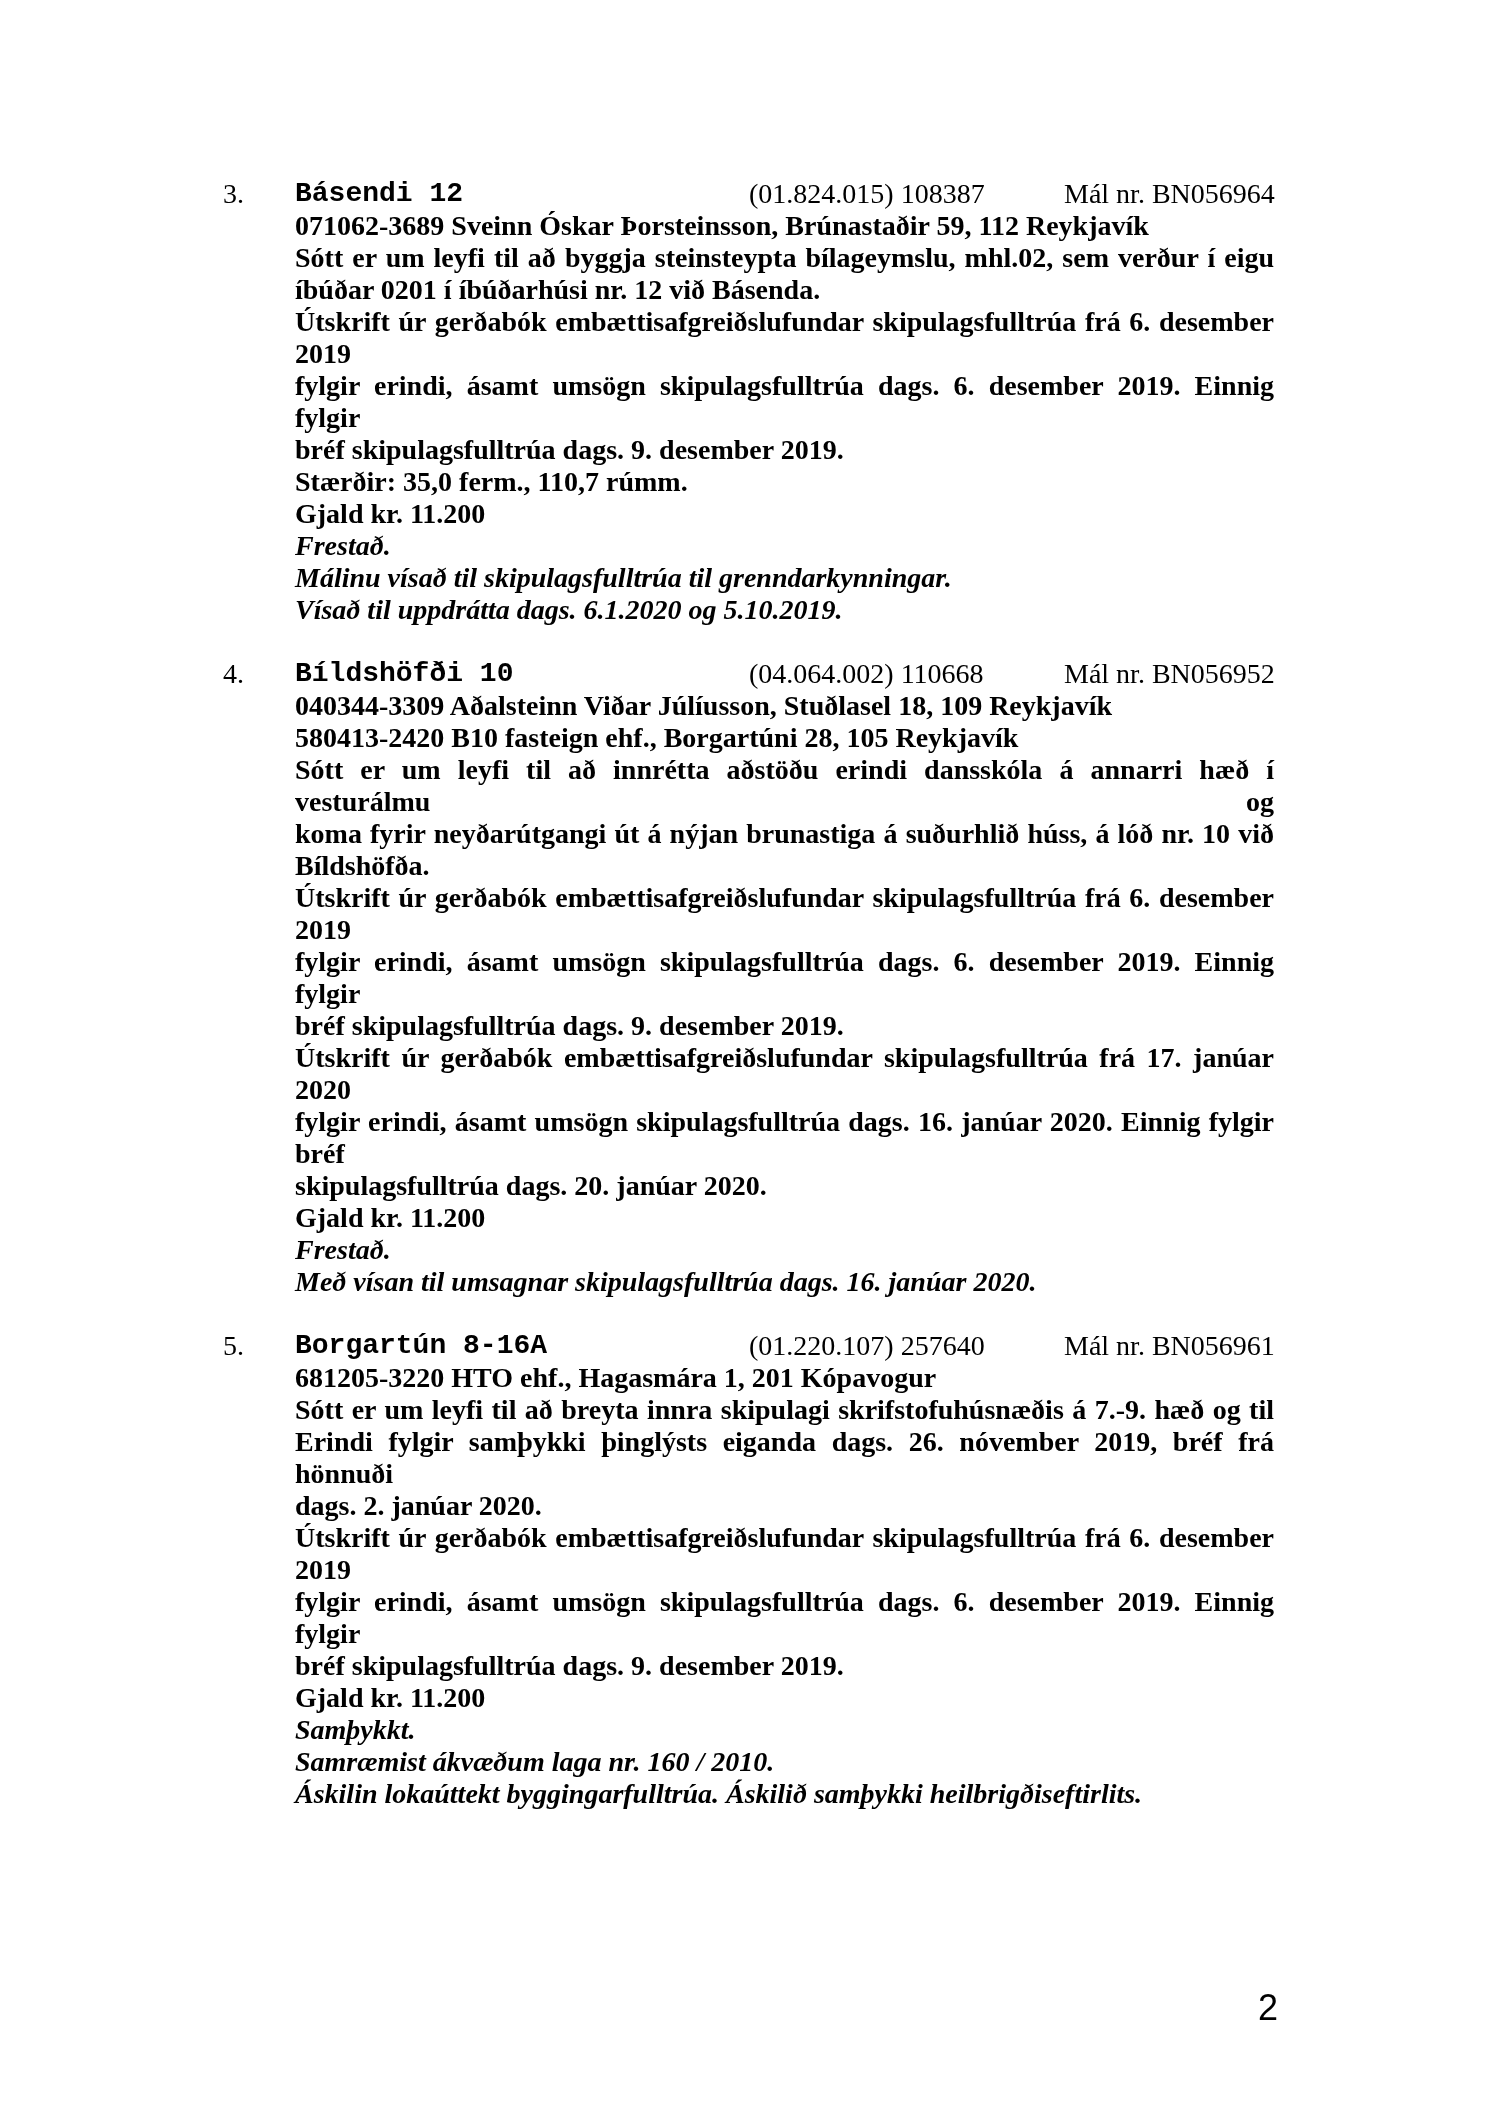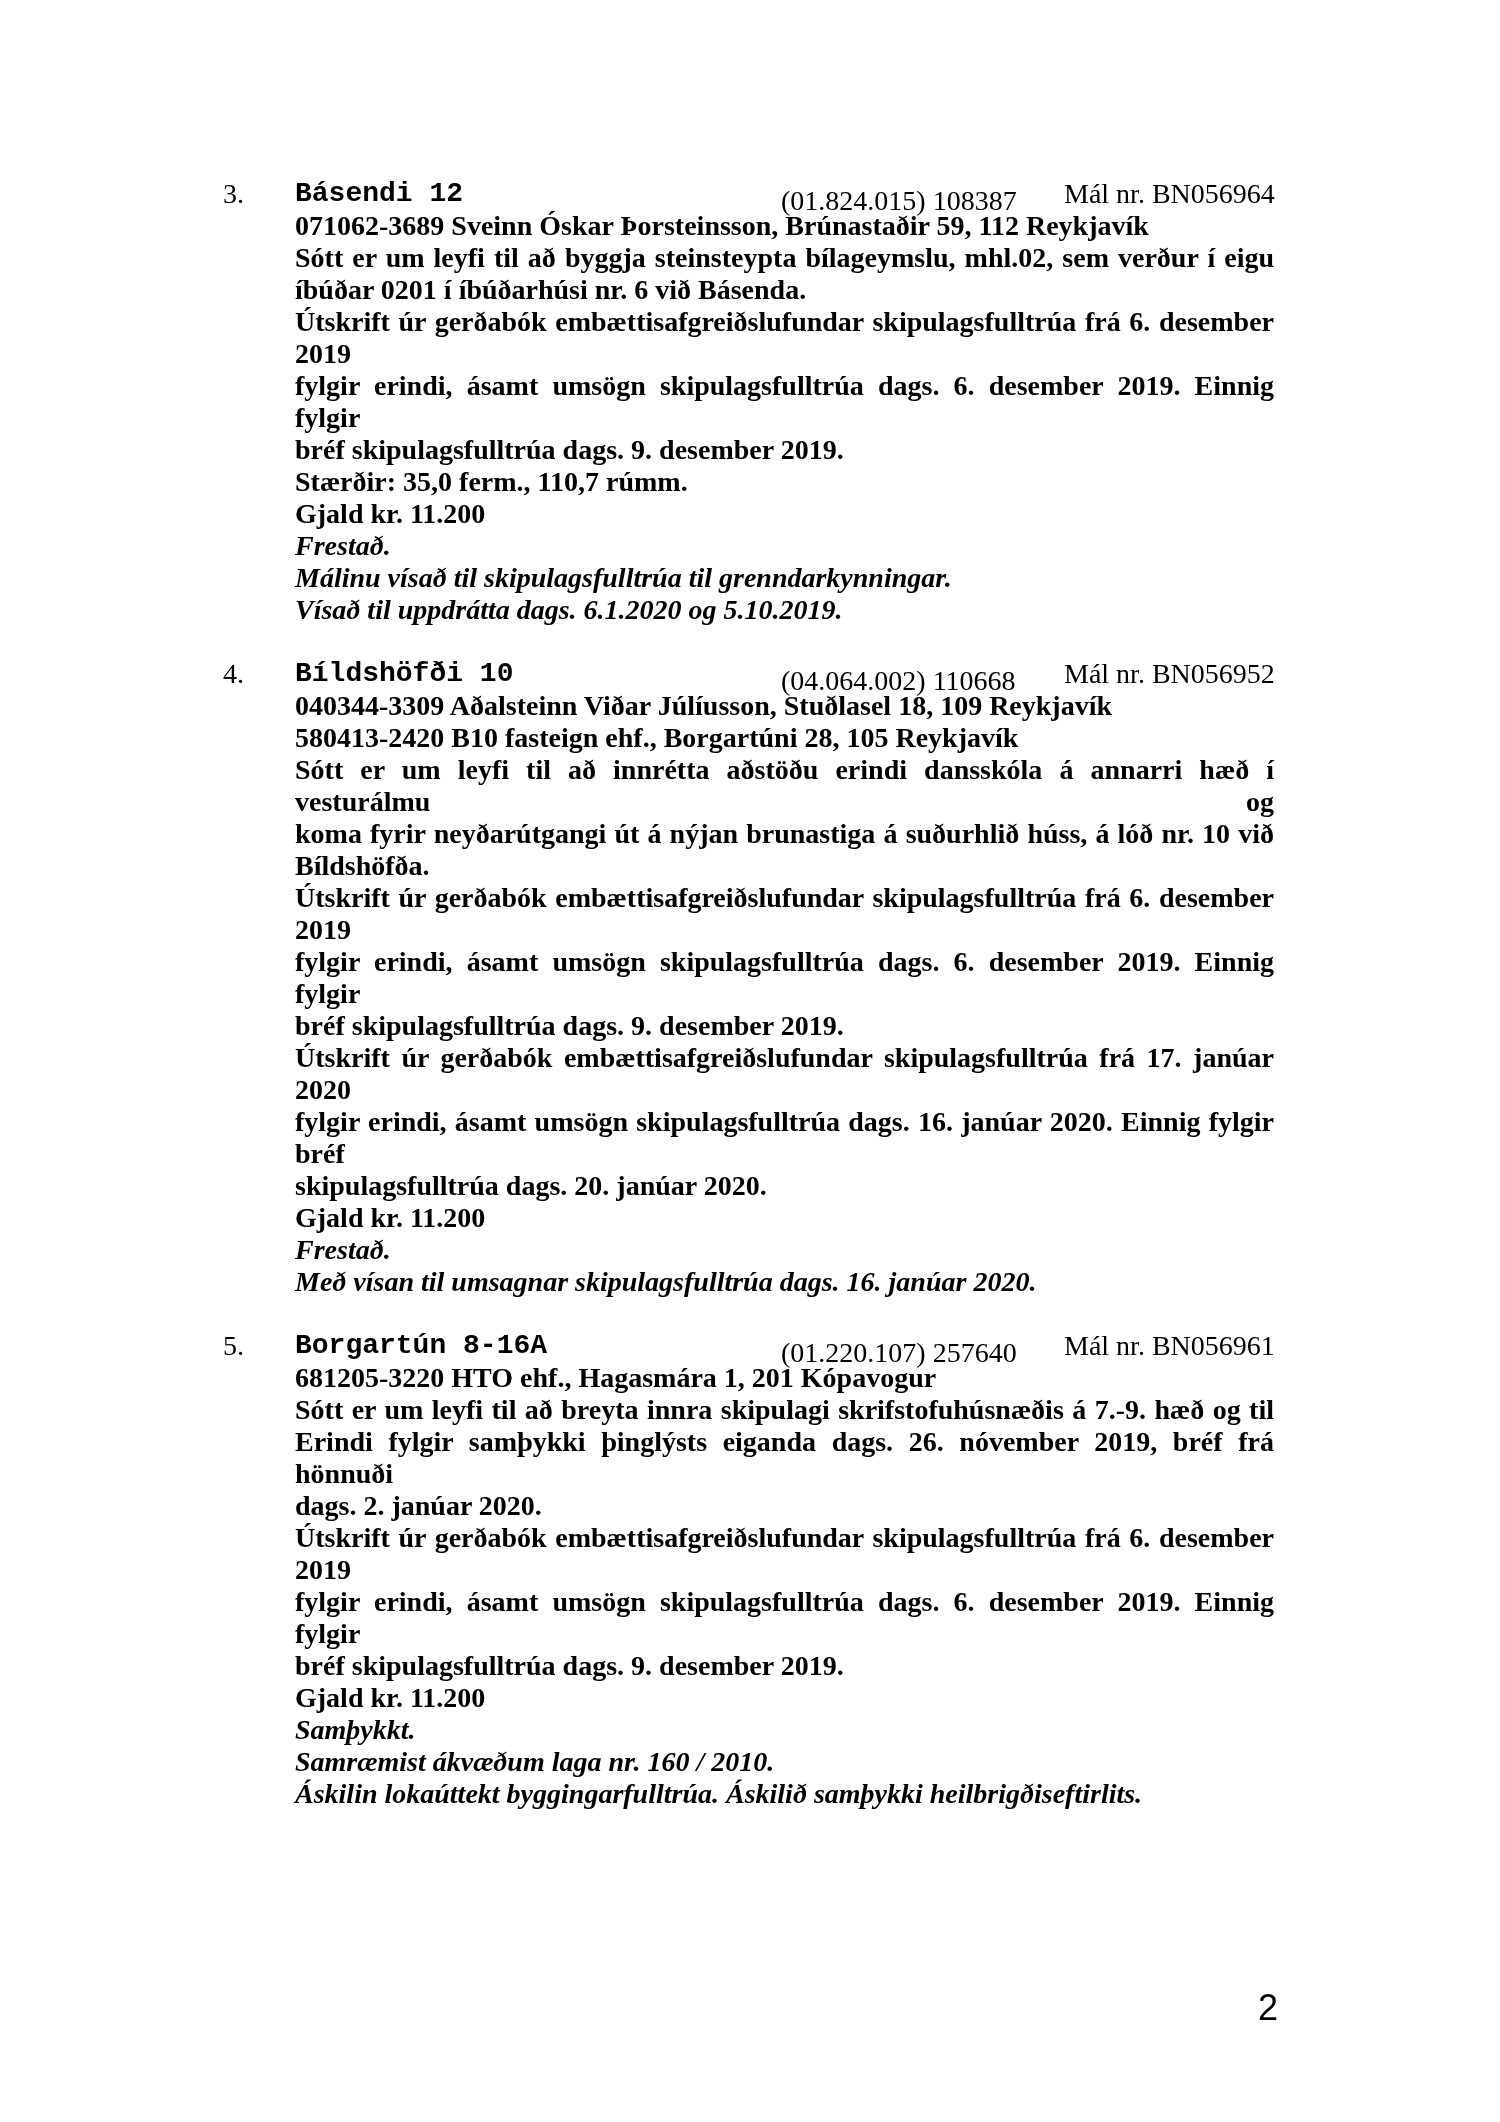--- a/index.html
+++ b/index.html
@@ -36,22 +36,21 @@
     left: 223px;
   }
   .item-header .title {
     position: absolute;
     left: 295px;
     font-weight: bold;
     font-family: Liberation Mono, monospace;
   }
   .item-header .parcel {
     position: absolute;
-    left: 781px;
-    margin-top: 7px;
+    left: 749px;
   }
   .item-header .case {
     position: absolute;
     left: 1064px;
   }
   .line {
     margin-left: 295px;
     width: 979px;
     font-weight: bold;
   }
@@ -79,21 +78,21 @@
   <div class="content" id="items">
   <div class="item">
     <div class="item-header">
       <span class="num">3.</span>
       <span class="title">Básendi 12</span>
       <span class="parcel">(01.824.015) 108387</span>
       <span class="case">Mál nr. BN056964</span>
     </div>
   <div class="line left">071062-3689 Sveinn Óskar Þorsteinsson, Brúnastaðir 59, 112 Reykjavík</div>
         <div class="line justify">Sótt er um leyfi til að byggja steinsteypta bílageymslu, mhl.02, sem verður í eigu</div>
-        <div class="line left">íbúðar 0201 í íbúðarhúsi nr. 6 við Básenda.</div>
+        <div class="line left">íbúðar 0201 í íbúðarhúsi nr. 12 við Básenda.</div>
         <div class="line justify">Útskrift úr gerðabók embættisafgreiðslufundar skipulagsfulltrúa frá 6. desember 2019</div>
         <div class="line justify">fylgir erindi, ásamt umsögn skipulagsfulltrúa dags. 6. desember 2019. Einnig fylgir</div>
         <div class="line left">bréf skipulagsfulltrúa dags. 9. desember 2019.</div>
         <div class="line left">Stærðir: 35,0 ferm., 110,7 rúmm.</div>
         <div class="line left">Gjald kr. 11.200</div>
         <div class="line italic">Frestað.</div>
         <div class="line italic">Málinu vísað til skipulagsfulltrúa til grenndarkynningar.</div>
         <div class="line italic">Vísað til uppdrátta dags. 6.1.2020 og 5.10.2019.</div>
       </div>
 

